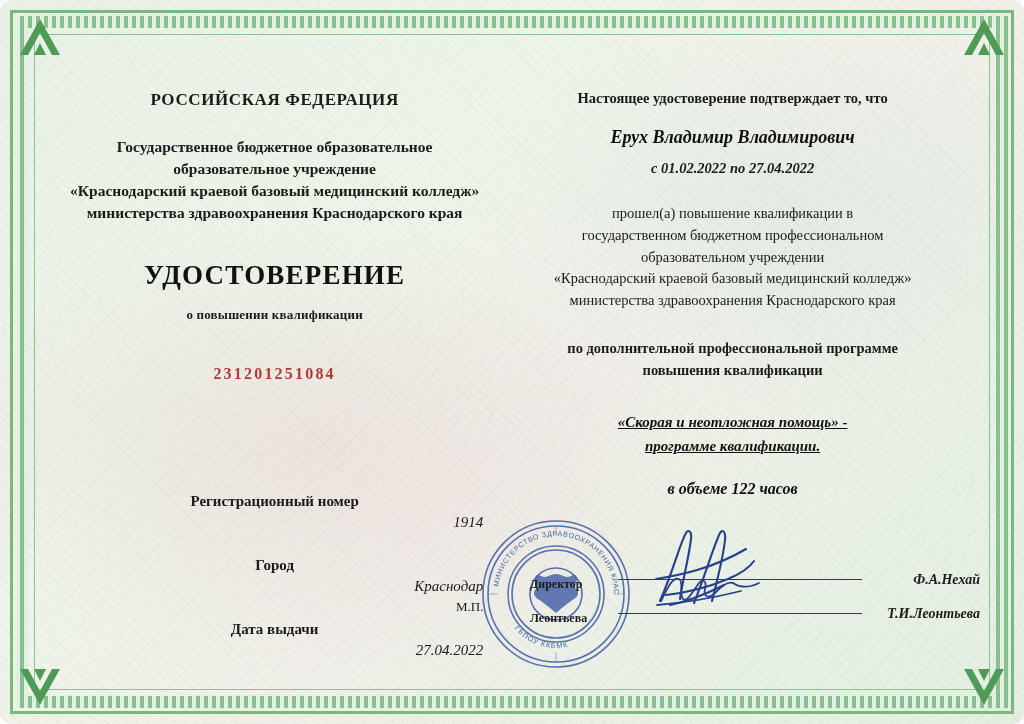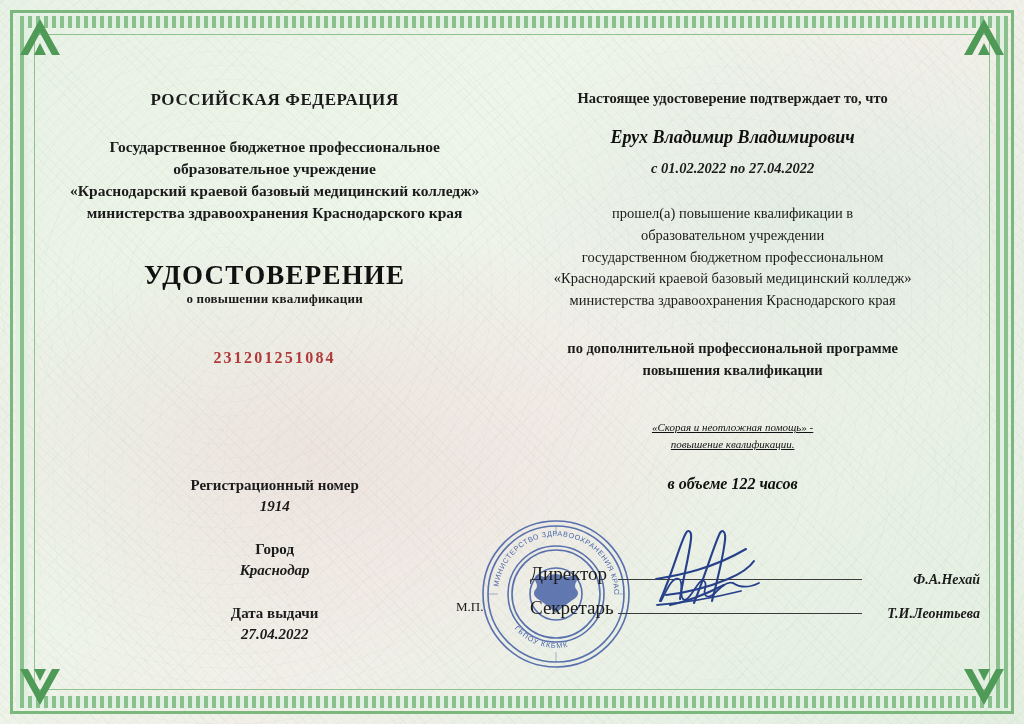--- a/index.html
+++ b/index.html
@@ -16,20 +16,21 @@
 
   #certificate {
     position: relative;
     width: 1024px;
     height: 724px;
     box-sizing: border-box;
     background:
       radial-gradient(ellipse 55% 45% at 30% 62%, rgba(236,214,214,0.55) 0%, rgba(236,214,214,0.0) 70%),
       radial-gradient(ellipse 40% 35% at 78% 30%, rgba(222,236,226,0.7) 0%, rgba(222,236,226,0.0) 75%),
       linear-gradient(135deg, #e9f2e6 0%, #eef5ea 35%, #f2efe9 55%, #e8f1e5 80%, #e4efe2 100%);
+    border-radius: 11px;
   }
 
   
   .texture {
     position: absolute;
     inset: 0;
     pointer-events: none;
     opacity: .35;
     background-image:
       repeating-linear-gradient(45deg, rgba(120,170,120,0.16) 0px, rgba(120,170,120,0.16) 1px, transparent 1px, transparent 7px),
@@ -124,43 +125,44 @@
     font-weight: bold;
     font-size: 27px;
     letter-spacing: 1.2px;
     margin-top: 36px;
     color: #111;
   }
   .doc-sub {
     font-weight: bold;
     font-size: 13px;
     letter-spacing: .2px;
-    margin-top: 0;
+    margin-top: 16px;
     color: #1b1b1b;
   }
   .serial {
     margin-top: 42px;
     color: #b03a3a;
     font-weight: bold;
     font-size: 16px;
     letter-spacing: 2.2px;
   }
 
   .reg-block { margin-top: 110px; }
   .lbl {
     font-weight: bold;
     font-size: 15px;
     color: #1b1b1b;
   }
   .val-italic {
     font-style: italic;
-    font-weight: bold;
+    font-weight: normal;
     font-size: 15px;
     margin-top: 4px;
     color: #1b1b1b;
+    text-align: right;
   }
   .city-block { margin-top: 26px; }
   .date-block { margin-top: 26px; }
 
   
   .r-lead {
     font-weight: bold;
     font-size: 14.5px;
     color: #1b1b1b;
   }
@@ -191,24 +193,24 @@
     font-weight: bold;
     font-size: 14.5px;
     line-height: 1.5;
     margin-top: 26px;
     color: #1b1b1b;
     text-align: center;
   }
   .r-program .ln { display: block; }
   .r-course {
     font-style: italic;
-    font-weight: normal;
-    font-size: 11px;
+    font-weight: bold;
+    font-size: 15px;
     line-height: 1.55;
-    margin-top: 38px;
+    margin-top: 30px;
     color: #111;
   }
   .r-course .ln { display: block; text-decoration: underline; }
   .r-volume {
     font-style: italic;
     font-weight: bold;
     font-size: 16px;
     margin-top: 22px;
     color: #111;
   }
@@ -220,23 +222,23 @@
     top: 555px;
     width: 480px;
   }
   .sign-row {
     position: relative;
     height: 34px;
   }
   .sign-label {
     position: absolute;
     left: 30px;
-    top: 8px;
-    font-weight: normal;
-    font-size: 19px;
+    top: 22px;
+    font-weight: bold;
+    font-size: 12px;
     color: #1b1b1b;
   }
   .sign-line {
     position: absolute;
     left: 118px;
     right: 118px;
     top: 24px;
     border-bottom: 1px solid #3a3a3a;
   }
   .sign-name {
@@ -311,21 +313,21 @@
       <path d="M16 38 L22 26 L28 38 Z" fill="#4f9a57"></path>
     </svg>
   </div>
 
   <div class="content">
 
     <div class="col-left">
       <div class="rf-title">РОССИЙСКАЯ ФЕДЕРАЦИЯ</div>
 
       <div class="org">
-        <span class="ln">Государственное бюджетное профессиональное</span>
+        <span class="ln">Государственное бюджетное образовательное</span>
         <span class="ln">образовательное учреждение</span>
         <span class="ln">«Краснодарский краевой базовый медицинский колледж»</span>
         <span class="ln">министерства здравоохранения Краснодарского края</span>
       </div>
 
       <div class="doc-title">УДОСТОВЕРЕНИЕ</div>
       <div class="doc-sub">о повышении квалификации</div>
 
       <div class="serial">231201251084</div>
 
@@ -346,34 +348,34 @@
     </div>
 
     <div class="col-right">
       <div class="r-lead">Настоящее удостоверение подтверждает то, что</div>
 
       <div class="r-name">Ерух Владимир Владимирович</div>
       <div class="r-period">с 01.02.2022  по 27.04.2022</div>
 
       <div class="r-passed">
         <span class="ln">прошел(а) повышение квалификации в</span>
+        <span class="ln">государственном бюджетном профессиональном</span>
         <span class="ln">образовательном учреждении</span>
-        <span class="ln">государственном бюджетном профессиональном</span>
         <span class="ln">«Краснодарский краевой базовый медицинский колледж»</span>
         <span class="ln">министерства здравоохранения Краснодарского края</span>
       </div>
 
       <div class="r-program">
         <span class="ln">по дополнительной профессиональной программе</span>
         <span class="ln">повышения квалификации</span>
       </div>
 
       <div class="r-course">
         <span class="ln">«Скорая и неотложная помощь» -</span>
-        <span class="ln">повышение квалификации.</span>
+        <span class="ln">программе квалификации.</span>
       </div>
 
       <div class="r-volume">в объеме 122 часов</div>
     </div>
   </div>
 
   <div class="stamp">
     <svg width="152" height="152" viewBox="0 0 152 152">
       <g fill="none" stroke="#32509f" stroke-width="1.6" opacity="0.9">
         <circle cx="76" cy="76" r="73"></circle>
@@ -408,21 +410,21 @@
   <div class="sign-area">
     <div class="mp">М.П.</div>
 
     <div class="sign-row">
       <span class="sign-label">Директор</span>
       <span class="sign-line"></span>
       <span class="sign-name">Ф.А.Нехай</span>
     </div>
 
     <div class="sign-row">
-      <span class="sign-label">Секретарь</span>
+      <span class="sign-label">Леонтьева</span>
       <span class="sign-line"></span>
       <span class="sign-name">Т.И.Леонтьева</span>
     </div>
 
     <div class="signature-ink sig1">
       <svg width="140" height="92" viewBox="0 0 140 92">
         <g fill="none" stroke="#27408b" stroke-width="2.1" stroke-linecap="round">
           <path d="M10 78 C24 46 30 20 36 10 C38 6 42 8 41 16 C39 34 32 60 30 76"></path>
           <path d="M44 80 C56 50 64 22 70 10 C72 6 76 8 75 17 C73 36 66 62 62 78"></path>
           <path d="M6 56 C30 52 62 46 96 26"></path>

